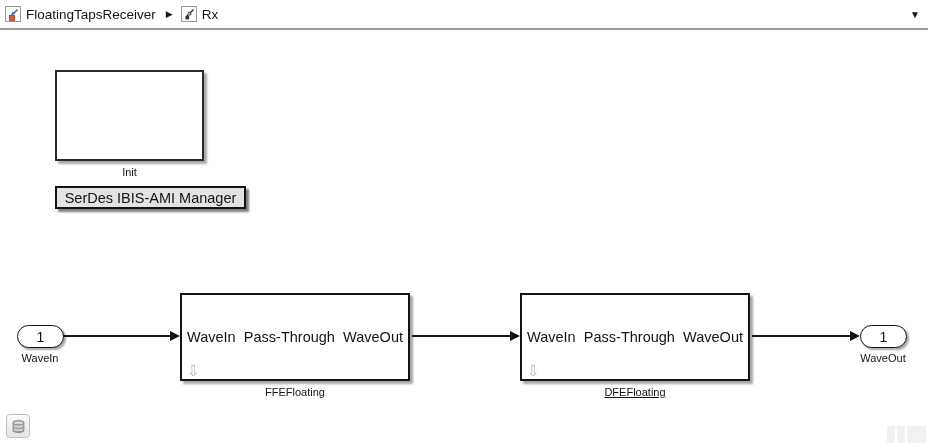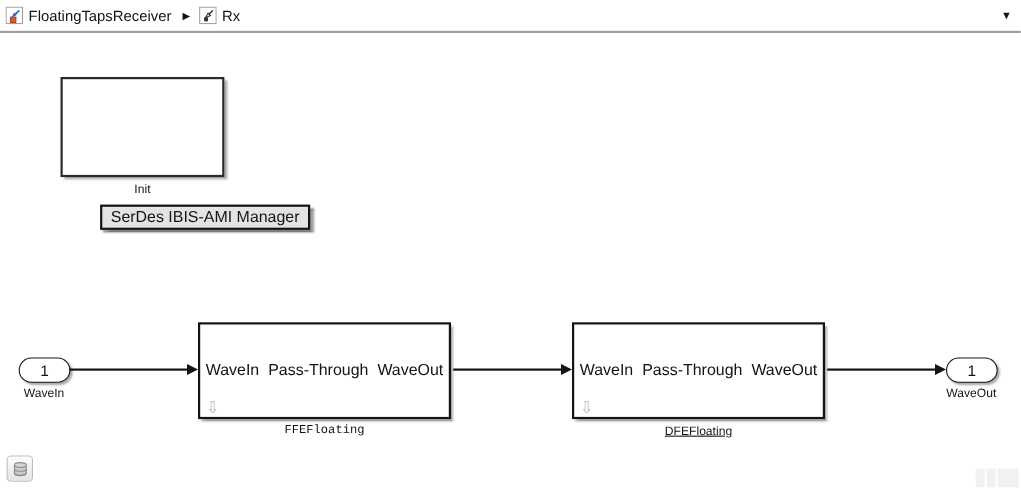--- a/index.html
+++ b/index.html
@@ -48,21 +48,21 @@
   .init-block {
     position: absolute; background: #ffffff;
     border: 2px solid #2a2a2a;
     box-shadow: 3px 3px 2px #a8a8a8;
   }
   .mgr-btn {
     position: absolute; background: #e3e3e3;
     border: 2px solid #141414;
     box-shadow: 3px 3px 2px #7f7f7f;
     display: flex; align-items: center; justify-content: center;
-    font-size: 14.5px; cursor: pointer; margin-left: 36px;
+    font-size: 14.5px; cursor: pointer;
   }
   .port {
     position: absolute; width: 47px; height: 23px;
     background: #ffffff; border: 1.6px solid #141414; border-radius: 12px;
     box-shadow: 2px 2px 2px #a8a8a8;
     display: flex; align-items: center; justify-content: center;
     font-size: 14px;
   }
   .line { position: absolute; height: 1.7px; background: #141414; top: 335px; }
   .arrowhead {
@@ -121,21 +121,21 @@
 <div class="arrowhead" style="left:170px;"></div>
 
 <div class="block" style="left:180px; top:293px; width:230px; height:88px;">
   <div class="block-inner">
     <span>WaveIn</span>
     <span>Pass-Through</span>
     <span>WaveOut</span>
   </div>
   <span class="badge">⇩</span>
 </div>
-<div class="block-label" style="left:180px; top:386px; width:230px;font-family:Liberation Mono, monospace;">FFEFloating</div>
+<div class="block-label" style="left:180px; top:386px; width:230px;">FFEFloating</div>
 
 <div class="line" style="left:412px; width:98px;"></div>
 <div class="arrowhead" style="left:510px;"></div>
 
 <div class="block" style="left:520px; top:293px; width:230px; height:88px;">
   <div class="block-inner">
     <span>WaveIn</span>
     <span>Pass-Through</span>
     <span>WaveOut</span>
   </div>

